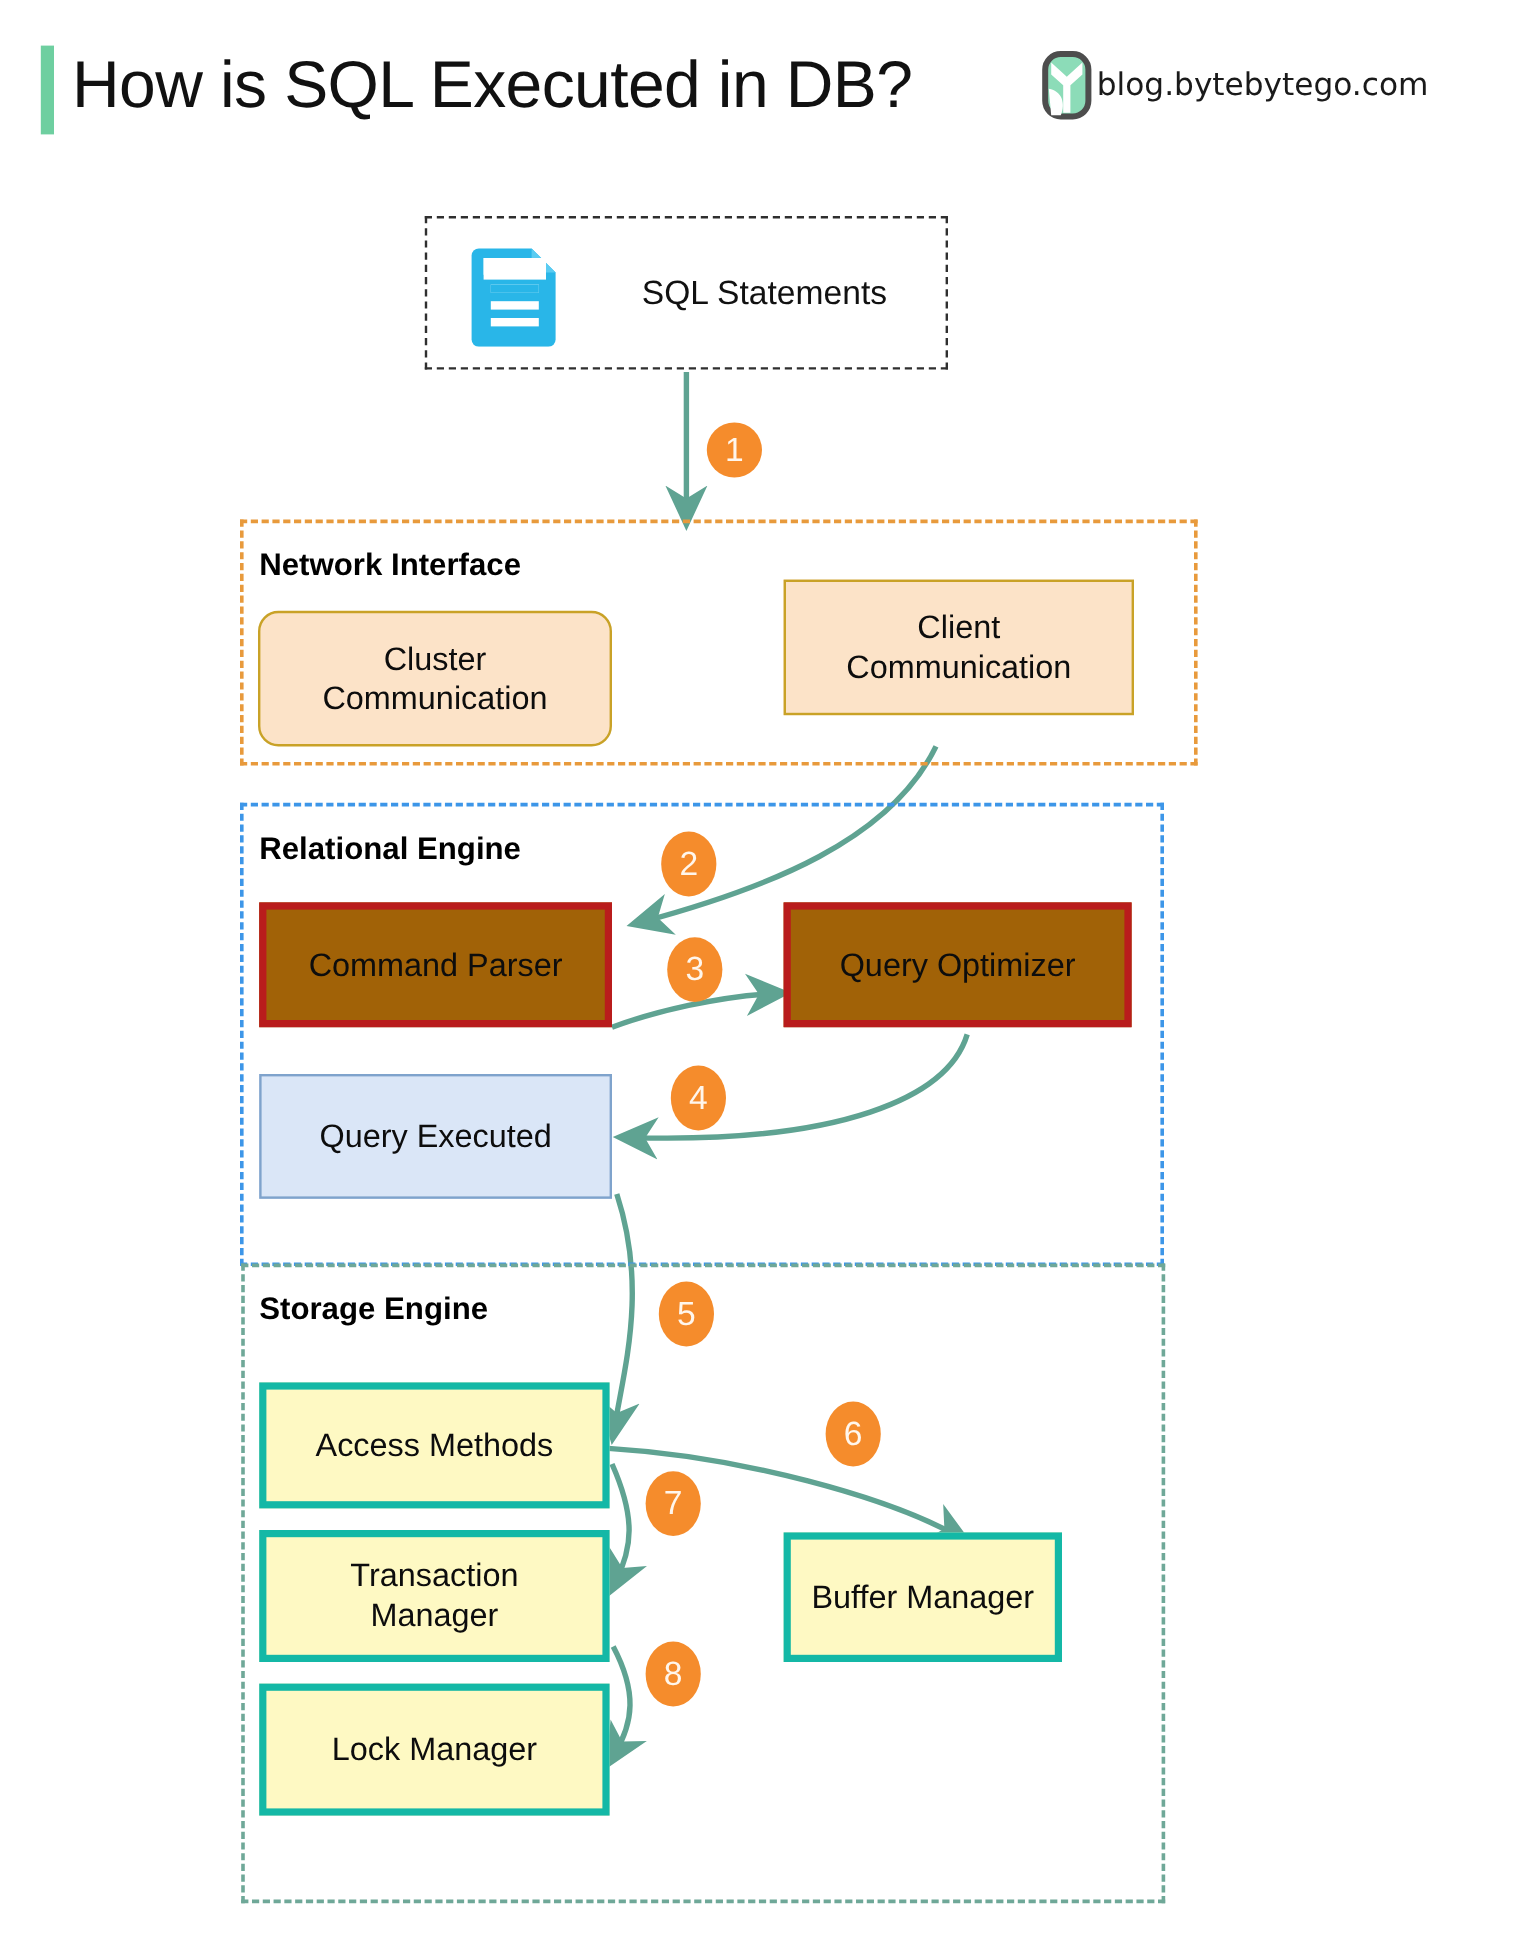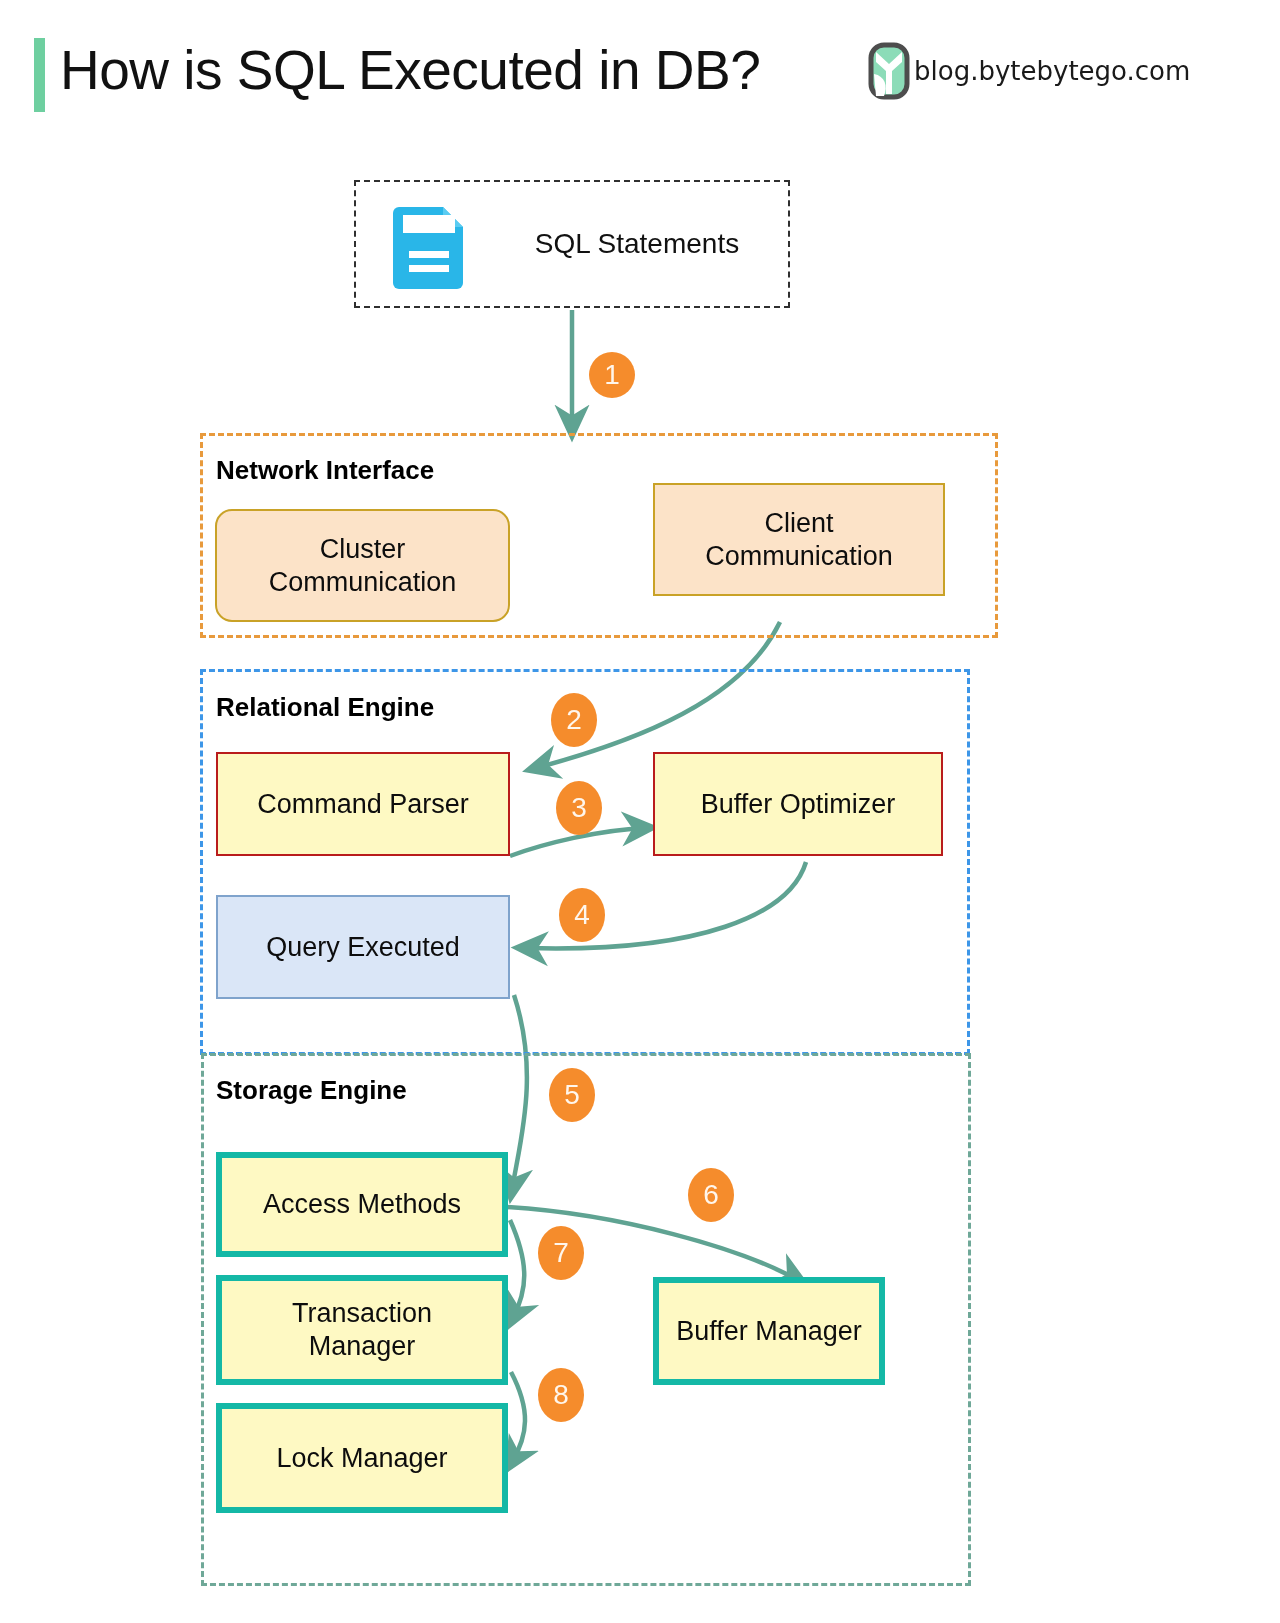--- a/index.html
+++ b/index.html
@@ -48,21 +48,21 @@
     white-space:nowrap;
   }
 
   
   .grp-net{border:3px dashed #E89A3C;}
   .grp-rel{border:3px dashed #3D96E8;}
   .grp-sto{border:3px dashed #6FA898;}
 
   
   .n-orange{background:#FCE3C8;border:2px solid #C9A227;}
-  .n-purple{background:#fef9c3;border:2px solid #b91c1c;}
+  .n-purple{background:#a16207;border:6px solid #b91c1c;}
   .n-blue{background:#DAE6F7;border:2px solid #7FA3CC;}
   .n-green{background:#fef9c3;border:6px solid #14b8a6;text-align:center;}
 
   
   #sql-box{
     position:absolute;left:354px;top:180px;width:436px;height:128px;
     border:2px dashed #2f2f2f;box-sizing:border-box;
   }
   #sql-icon{position:absolute;left:389px;top:201px;width:84px;height:88px;}
   #sql-label{
@@ -164,21 +164,21 @@
     <span>Communication</span>
   </span>
 </div>
 
 <div class="grp grp-rel" style="left:200px;top:669px;width:770px;height:386px;"></div>
 <div class="grp-title" style="left:216px;top:692px;">Relational Engine</div>
 <div class="node n-purple" style="left:216px;top:752px;width:294px;height:104px;">
     <span>Command Parser</span>
   </div>
 <div class="node n-purple" style="left:653px;top:752px;width:290px;height:104px;">
-    <span>Buffer Optimizer</span>
+    <span>Query Optimizer</span>
   </div>
 <div class="node n-blue" style="left:216px;top:895px;width:294px;height:104px;">
     <span>Query Executed</span>
   </div>
 
 <div class="grp grp-sto" style="left:201px;top:1053px;width:770px;height:533px;"></div>
 <div class="grp-title" style="left:216px;top:1075px;">Storage Engine</div>
 <div class="node n-green" style="left:216px;top:1152px;width:292px;height:105px;">
     <span>Access Methods</span>
   </div>

